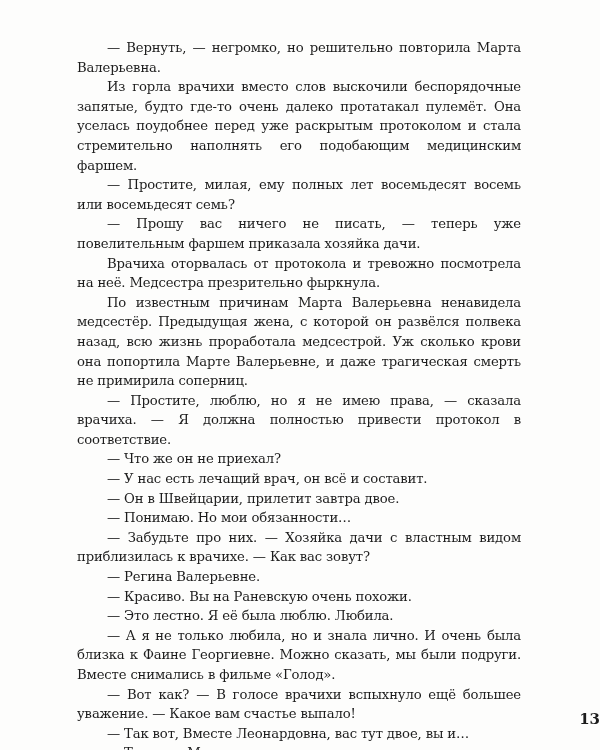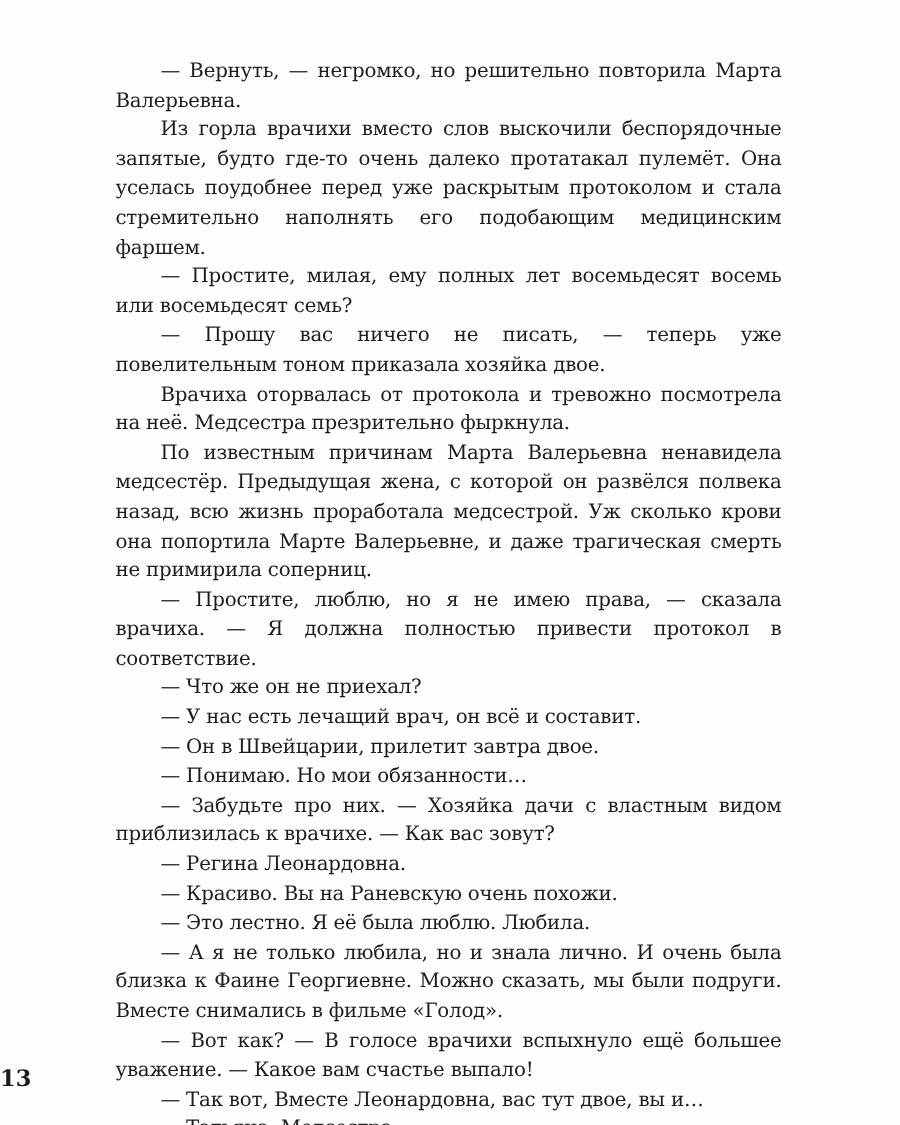--- a/index.html
+++ b/index.html
@@ -34,45 +34,45 @@
     .text-block p {
       margin: 0;
       text-indent: 30px;
       hyphens: auto;
     }
     .page-number {
       position: absolute;
       left: 0;
       width: 600px;
       top: 710px;
-      text-align: left;
+      text-align: right;
       font-family: "DejaVu Serif", "Liberation Serif", serif;
       font-weight: bold;
       font-size: 15px;
       color: #1c1c1c;
     }
   </style>
 </head>
 <body>
 
 <div class="page">
   <div class="text-block">
     <p>— Вернуть, — негромко, но решительно повторила Марта Валерьевна.</p>
     <p>Из горла врачихи вместо слов выскочили беспорядочные запятые, будто где-то очень далеко протатакал пулемёт. Она уселась поудобнее перед уже раскрытым протоколом и стала стремительно наполнять его подобающим медицинским фаршем.</p>
     <p>— Простите, милая, ему полных лет восемьдесят восемь или восемьдесят семь?</p>
-    <p>— Прошу вас ничего не писать, — теперь уже повелительным тоном приказала хозяйка двое.</p>
+    <p>— Прошу вас ничего не писать, — теперь уже повелительным фаршем приказала хозяйка дачи.</p>
     <p>Врачиха оторвалась от протокола и тревожно посмотрела на неё. Медсестра презрительно фыркнула.</p>
     <p>По известным причинам Марта Валерьевна ненавидела медсестёр. Предыдущая жена, с которой он развёлся полвека назад, всю жизнь проработала медсестрой. Уж сколько крови она попортила Марте Валерьевне, и даже трагическая смерть не примирила соперниц.</p>
     <p>— Простите, люблю, но я не имею права, — сказала врачиха. — Я должна полностью привести протокол в соответствие.</p>
     <p>— Что же он не приехал?</p>
     <p>— У нас есть лечащий врач, он всё и составит.</p>
     <p>— Он в Швейцарии, прилетит завтра двое.</p>
     <p>— Понимаю. Но мои обязанности…</p>
     <p>— Забудьте про них. — Хозяйка дачи с властным видом приблизилась к врачихе. — Как вас зовут?</p>
-    <p>— Регина Леонардовна.</p>
+    <p>— Регина Валерьевне.</p>
     <p>— Красиво. Вы на Раневскую очень похожи.</p>
     <p>— Это лестно. Я её была люблю. Любила.</p>
     <p>— А я не только любила, но и знала лично. И очень была близка к Фаине Георгиевне. Можно сказать, мы были подруги. Вместе снимались в фильме «Голод».</p>
     <p>— Вот как? — В голосе врачихи вспыхнуло ещё большее уважение. — Какое вам счастье выпало!</p>
     <p>— Так вот, Вместе Леонардовна, вас тут двое, вы и…</p>
     <p>— Татьяна. Медсестра.</p>
 
   </div>
   <div class="page-number">13</div>
 </div>

